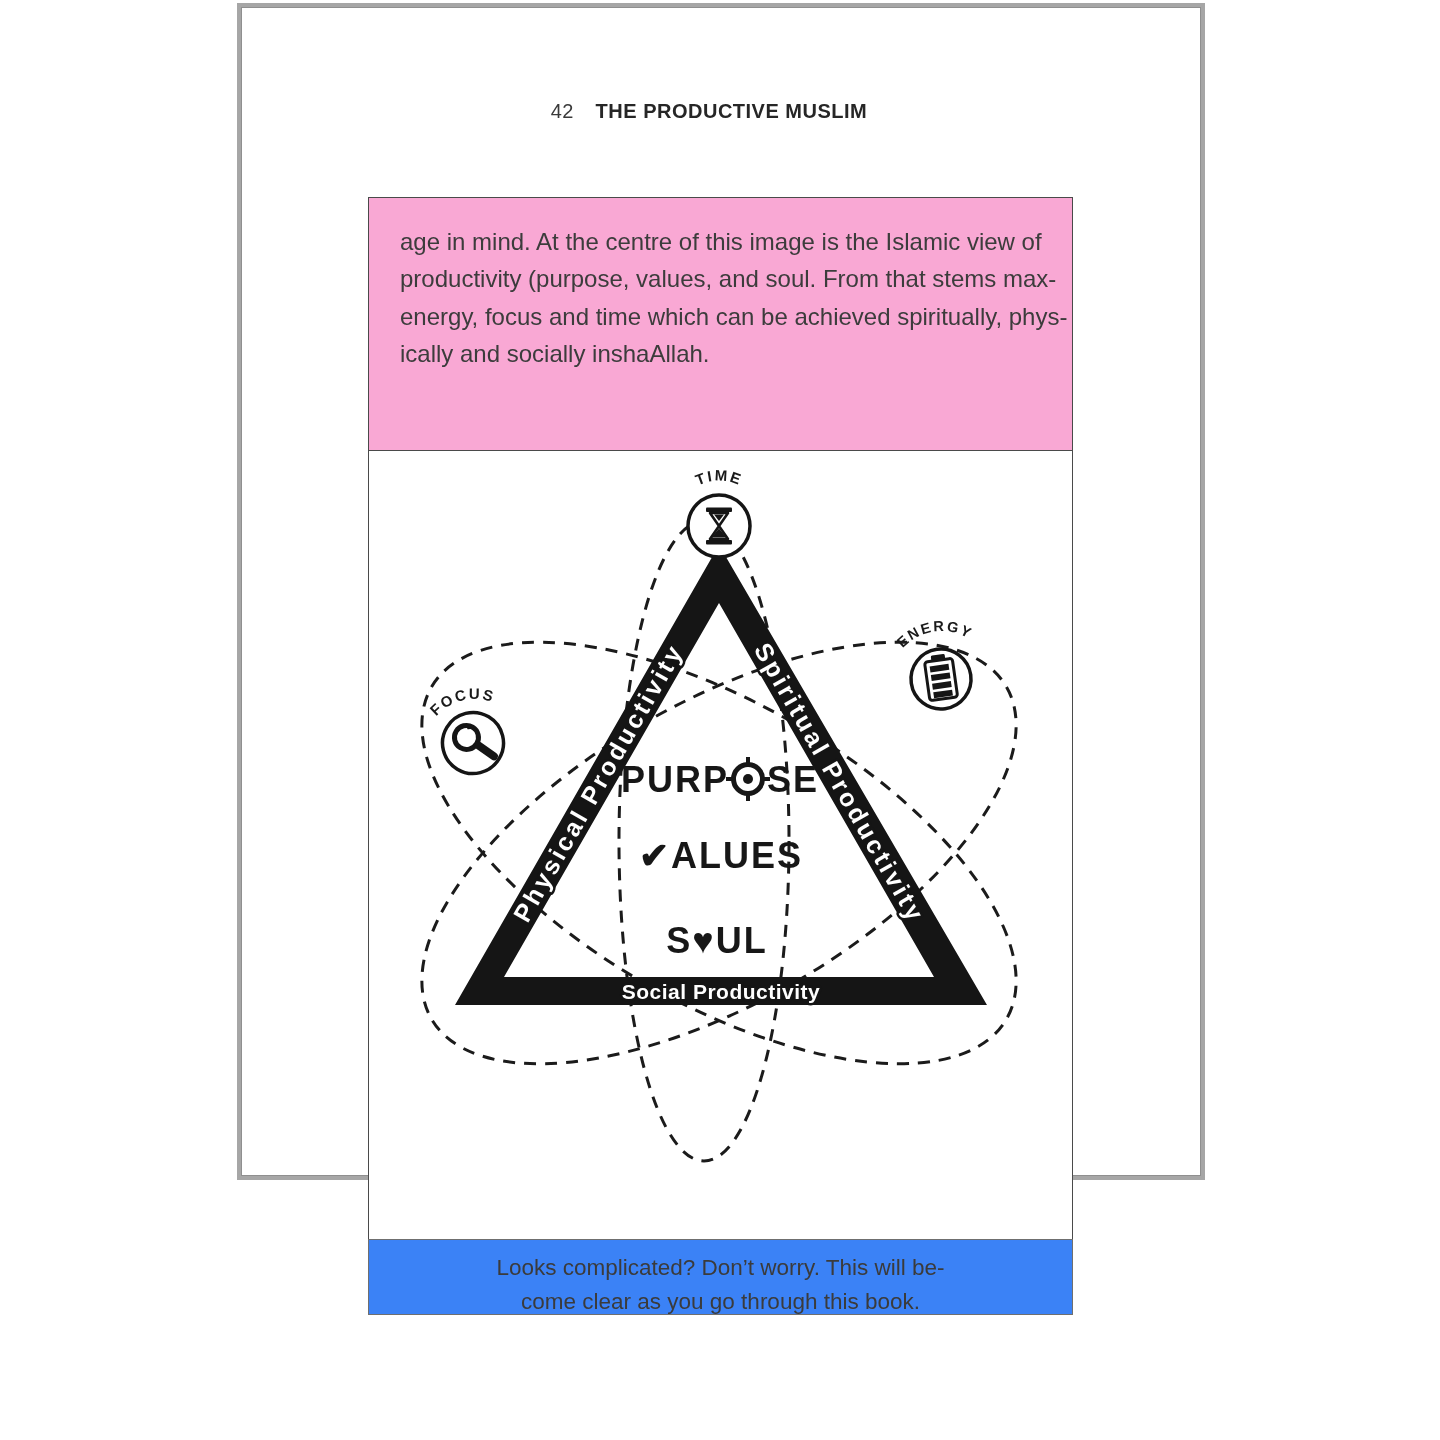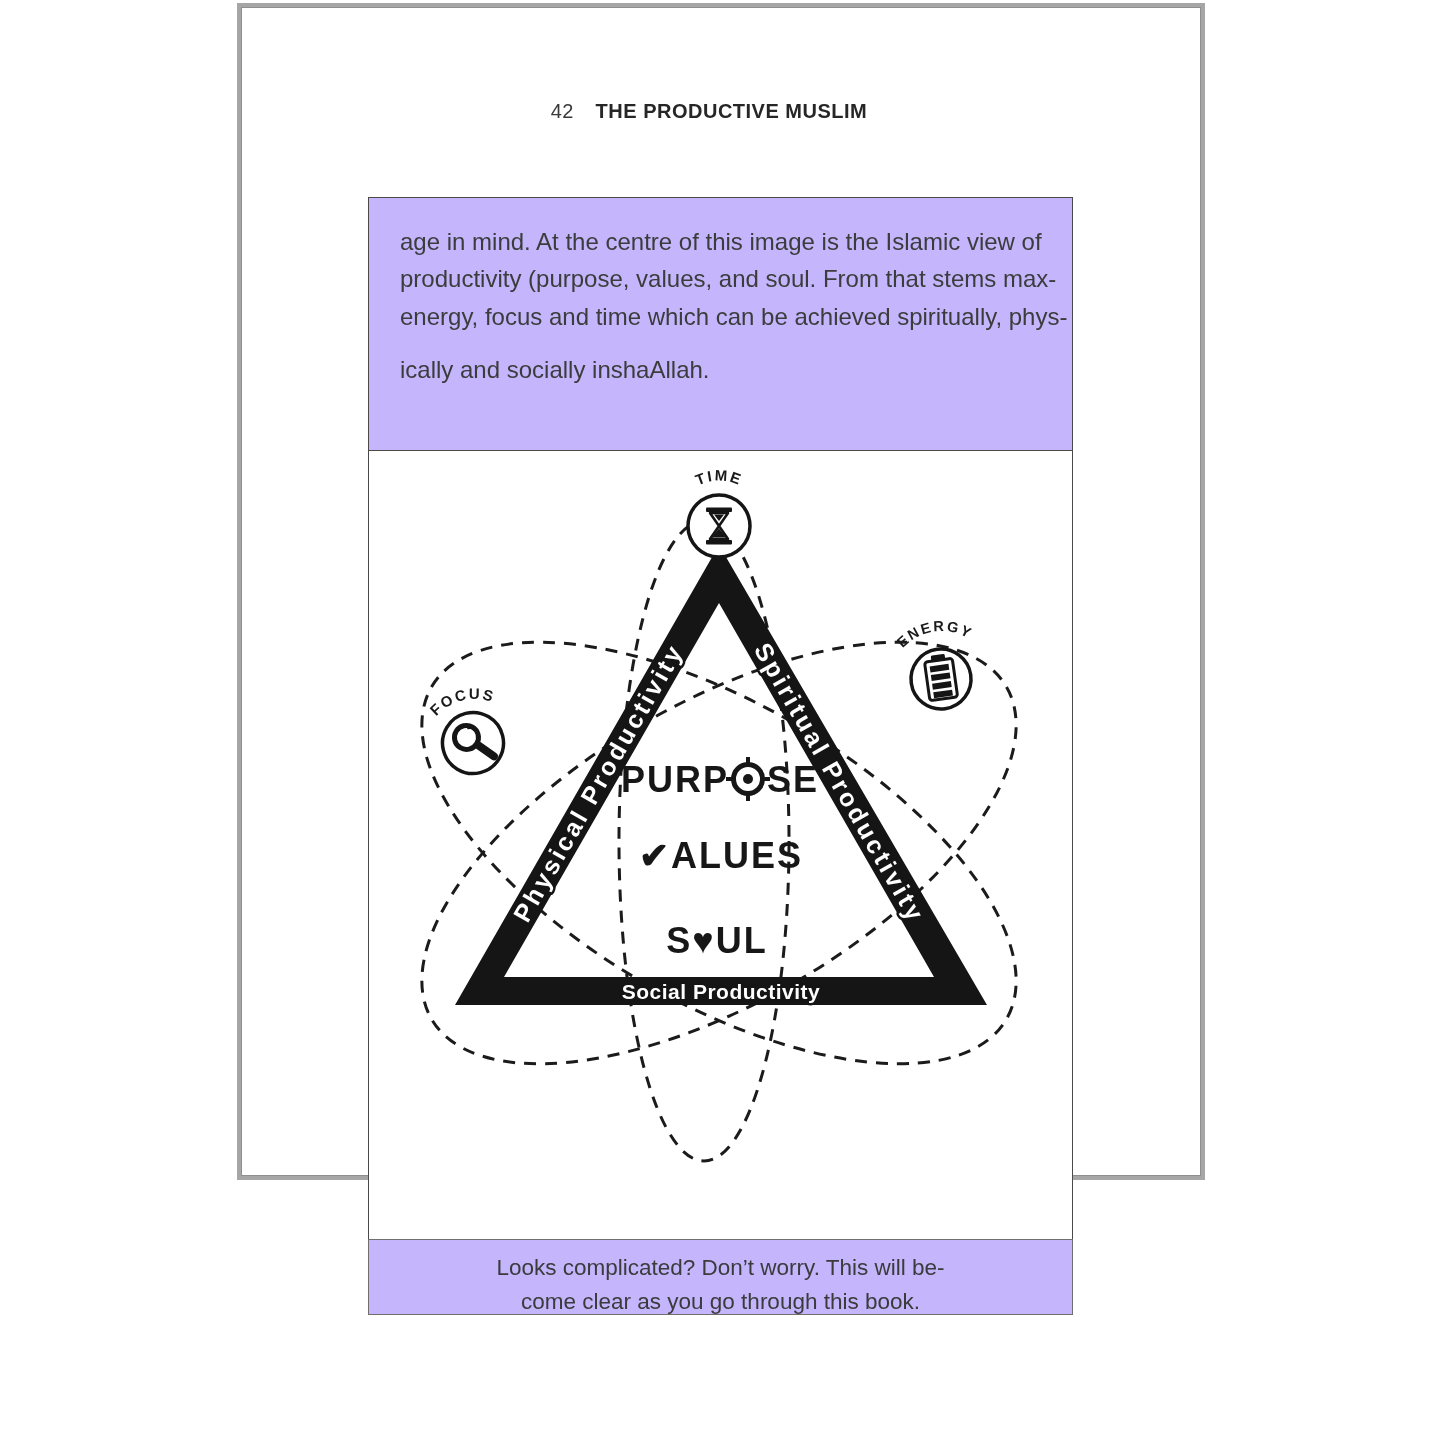--- a/index.html
+++ b/index.html
@@ -15,39 +15,39 @@
   .header{
     position:absolute;top:92px;left:0;width:100%;text-align:center;
     color:#2e2e2e;transform:translateX(-12px);
     font-size:20px;letter-spacing:0.3px;white-space:nowrap;
   }
   .page-num{font-weight:400;color:#3a3a3a;margin-right:22px;}
   .book-title{font-weight:700;color:#262626;letter-spacing:0.5px;}
 
   .para-box{
     position:absolute;left:126px;top:189px;width:705px;height:254px;
-    box-sizing:border-box;background:#c4b5fd;border:1px solid #4a4a4a;
+    box-sizing:border-box;background:#f9a8d4;border:1px solid #4a4a4a;
     padding:25px 31px 0 31px;overflow:hidden;
   }
   .para-line{
     font-size:24px;line-height:37.4px;color:#3c3c3c;
     text-align:justify;text-align-last:justify;white-space:nowrap;
   }
-  .para-line.last{text-align-last:left;margin-top:16px;}
+  .para-line.last{text-align-last:left;}
 
   .figure-box{
     position:absolute;left:126px;top:442px;width:705px;height:790px;
     box-sizing:border-box;background:#ffffff;border:1px solid #4a4a4a;
     overflow:hidden;
   }
   .figure-box svg{display:block;}
 
   .caption-box{
     position:absolute;left:126px;top:1231px;width:705px;height:76px;
-    box-sizing:border-box;background:#c4b5fd;border:1px solid #6f6f6f;
+    box-sizing:border-box;background:#3b82f6;border:1px solid #6f6f6f;
     text-align:center;padding-top:11px;overflow:hidden;
   }
   .caption-line{font-size:22.5px;line-height:34px;color:#3b3b3b;}
 
   
   .dside{
     font-family:"Liberation Sans",sans-serif;font-weight:700;
     fill:#ffffff;stroke:#151515;stroke-width:5px;paint-order:stroke;
     stroke-linejoin:round;letter-spacing:3px;font-size:25px;
   }

